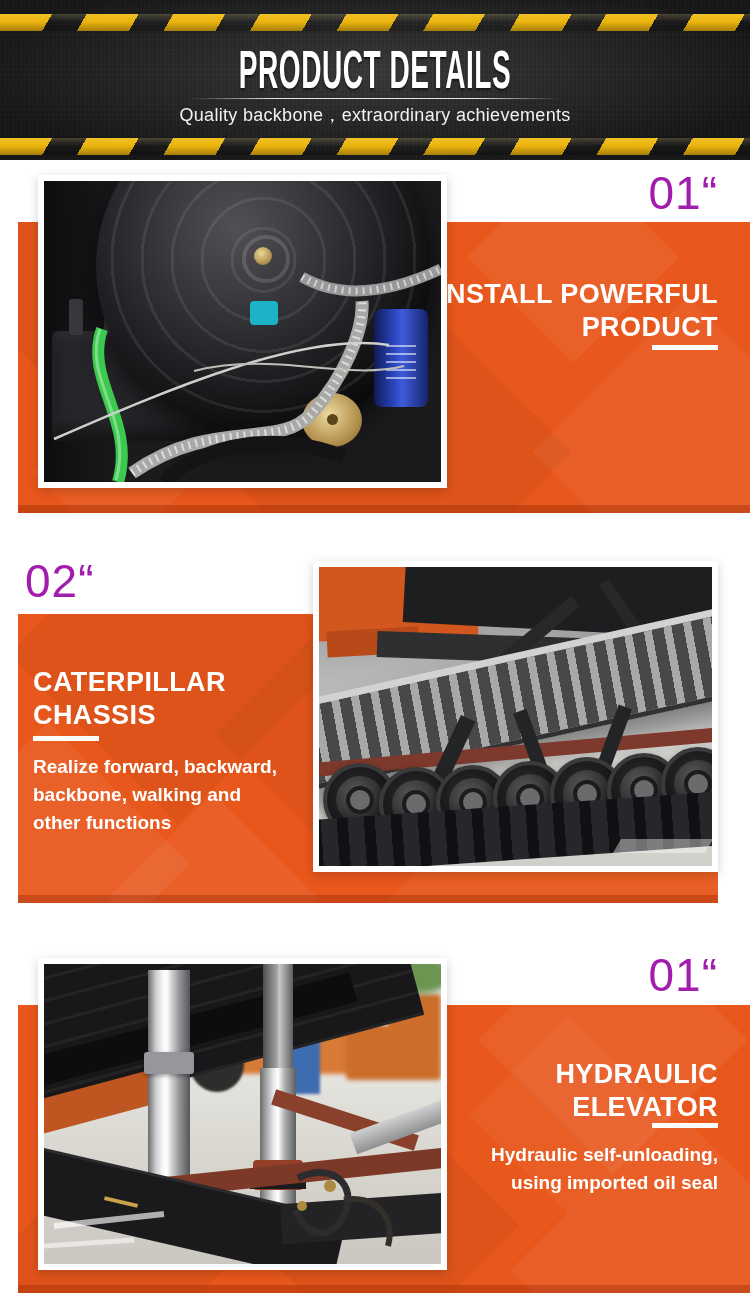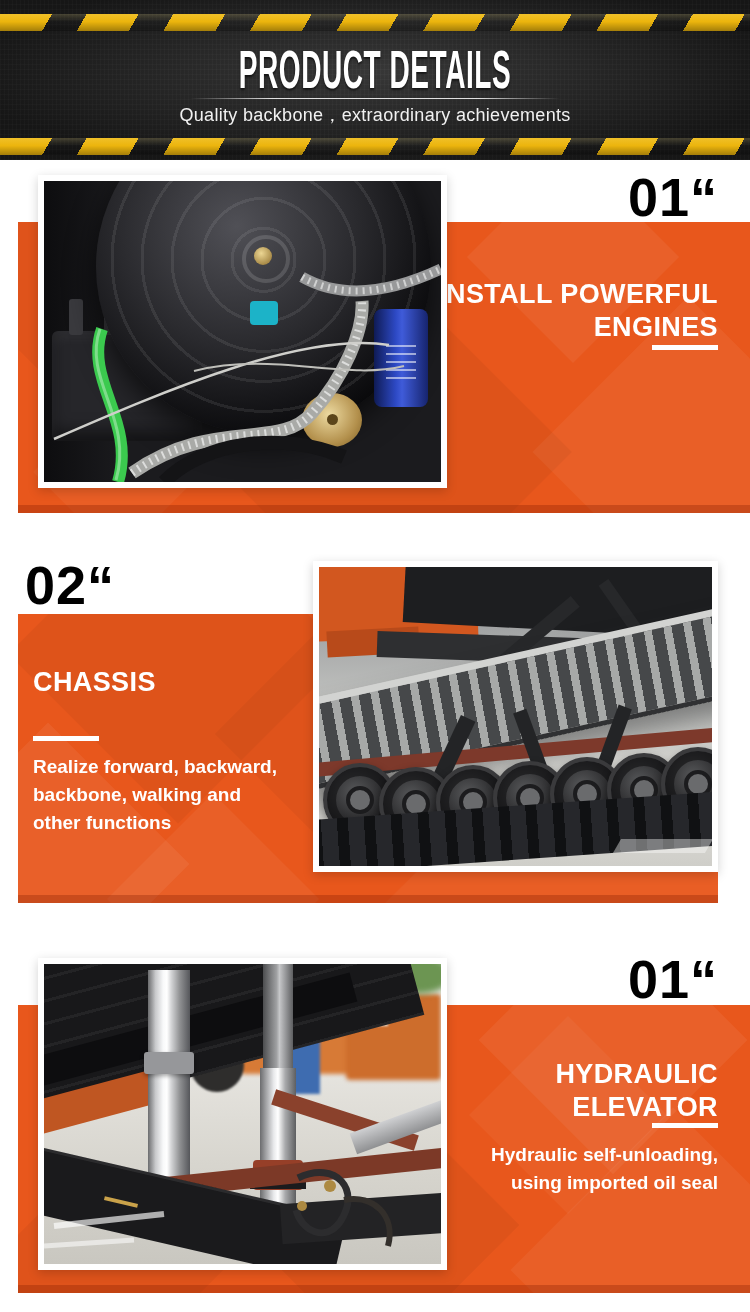--- a/index.html
+++ b/index.html
@@ -27,21 +27,21 @@
          background:linear-gradient(90deg, rgba(255,255,255,0) 0%, rgba(255,255,255,.85) 22%,
                     rgba(255,255,255,.85) 78%, rgba(255,255,255,0) 100%);}
   .subtitle{position:absolute;left:0;top:103px;width:750px;text-align:center;color:#f1f1f1;
          font-size:18px;letter-spacing:.3px;}
 
   
   .panel{position:absolute;background:#E8571C;overflow:hidden;}
   .panel::after{content:"";position:absolute;left:0;right:0;bottom:0;height:8px;
          background:rgba(130,25,0,.30);}
   .dm{position:absolute;display:block;transform:rotate(45deg);}
-  .sec-num{position:absolute;font-size:54px;font-weight:bold;color:#000000;line-height:1;
+  .sec-num{position:absolute;font-size:46px;font-weight:normal;color:#a21caf;line-height:1;
          letter-spacing:1px;white-space:nowrap;}
   .sec-head{position:absolute;color:#ffffff;font-weight:bold;font-size:27px;line-height:33px;
          letter-spacing:.4px;white-space:nowrap;}
   .align-r{text-align:right;}
   .underline{position:absolute;width:66px;height:5px;background:#ffffff;}
   .sec-body{position:absolute;color:#ffffff;font-weight:bold;font-size:19px;line-height:29px;
          white-space:nowrap;}
   .photo{position:absolute;background:#ffffff;padding:6px;box-sizing:border-box;
          box-shadow:0 3px 10px rgba(0,0,0,.18);}
   .ph{position:relative;width:100%;height:100%;overflow:hidden;}
@@ -153,21 +153,21 @@
   <div class="panel" style="left:18px;top:222px;width:732px;height:291px;">
     <i class="dm" style="left:480px;top:-40px;width:150px;height:150px;background:rgba(255,255,255,.06);"></i>
     <i class="dm" style="left:560px;top:120px;width:220px;height:220px;background:rgba(255,255,255,.05);"></i>
     <i class="dm" style="left:240px;top:100px;width:260px;height:260px;background:rgba(0,0,0,.04);"></i>
     <i class="dm" style="left:40px;top:190px;width:120px;height:120px;background:rgba(255,255,255,.045);"></i>
     <i class="dm" style="left:-60px;top:-60px;width:180px;height:180px;background:rgba(0,0,0,.035);"></i>
   </div>
 
   <div class="sec-head align-r" style="right:32px;top:278px;">
     <div>INSTALL POWERFUL</div>
-    <div>ENGINES</div>
+    <div>PRODUCT</div>
   </div>
   <div class="underline" style="right:32px;top:345px;"></div>
 
   <div class="photo" style="left:38px;top:175px;width:409px;height:313px;">
     <div class="ph ph1">
       <div class="e-shadow"></div>
       <div class="e-block"></div>
       <div class="e-stub" style="left:25px;"></div>
       <div class="e-stub" style="left:60px;"></div>
       <div class="e-stub" style="left:95px;"></div>
@@ -198,20 +198,21 @@
 
   <div class="panel" style="left:18px;top:614px;width:700px;height:289px;">
     <i class="dm" style="left:-70px;top:150px;width:200px;height:200px;background:rgba(255,255,255,.06);"></i>
     <i class="dm" style="left:120px;top:210px;width:150px;height:150px;background:rgba(255,255,255,.05);"></i>
     <i class="dm" style="left:40px;top:-80px;width:240px;height:240px;background:rgba(0,0,0,.04);"></i>
     <i class="dm" style="left:420px;top:160px;width:260px;height:260px;background:rgba(255,255,255,.045);"></i>
     <i class="dm" style="left:230px;top:40px;width:160px;height:160px;background:rgba(0,0,0,.035);"></i>
   </div>
 
   <div class="sec-head" style="left:33px;top:666px;">
+    <div>CATERPILLAR</div>
     <div>CHASSIS</div>
   </div>
   <div class="underline" style="left:33px;top:736px;"></div>
   <div class="sec-body" style="left:33px;top:753px;line-height:28px;">
     <div>Realize forward, backward,</div>
     <div>backbone, walking and</div>
     <div>other functions</div>
   </div>
 
   <div class="photo" style="left:313px;top:561px;width:405px;height:311px;">

